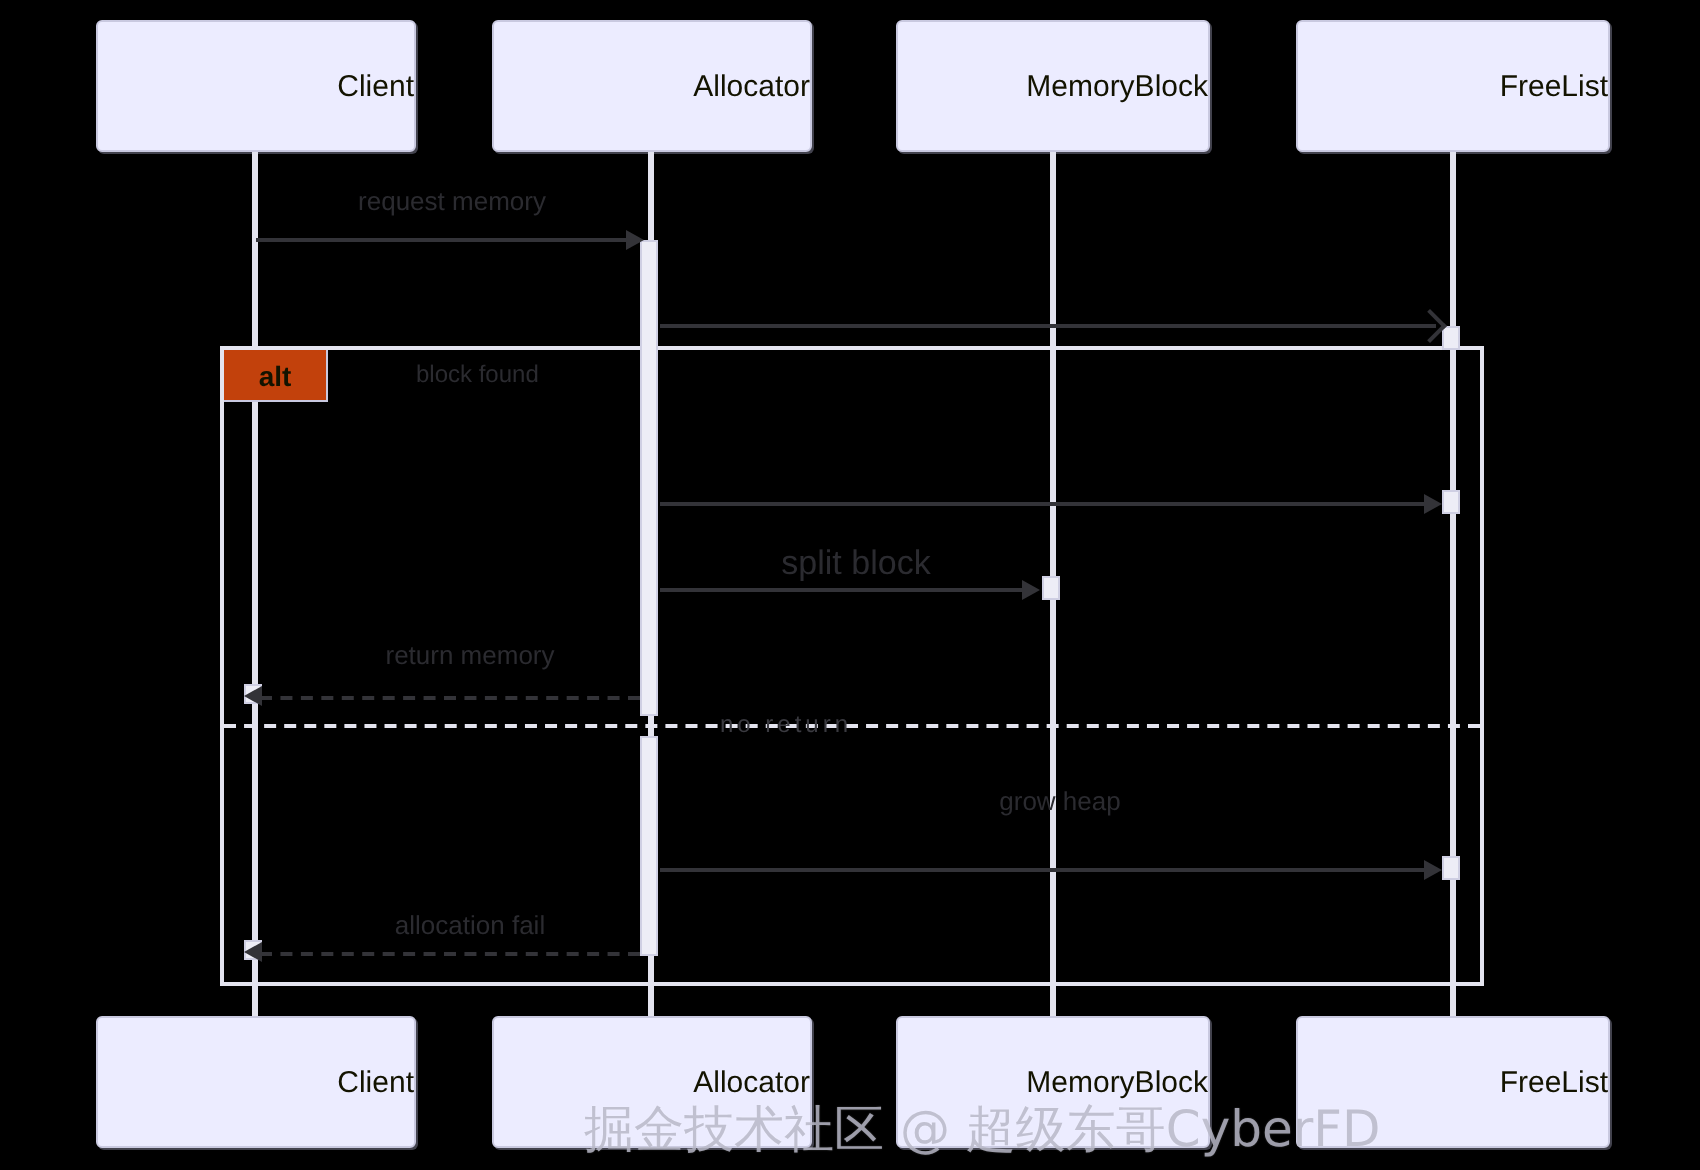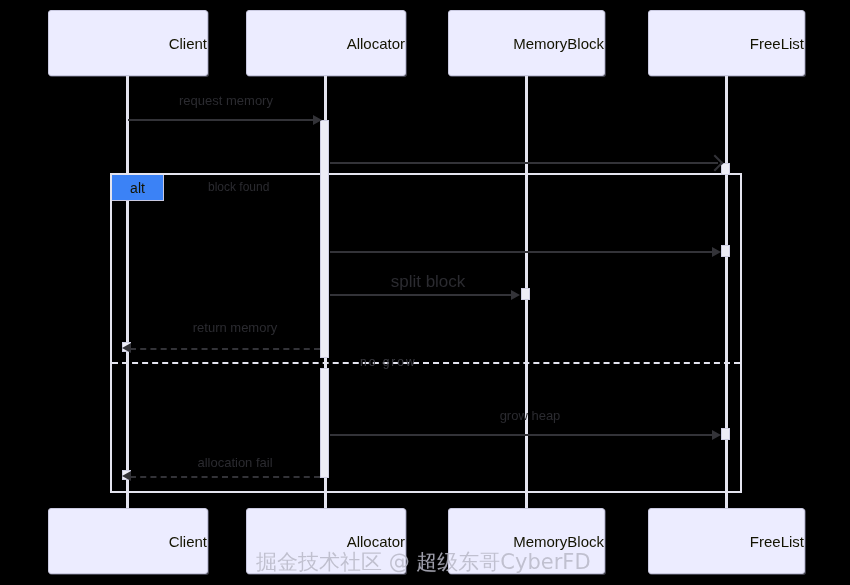--- a/index.html
+++ b/index.html
@@ -94,31 +94,32 @@
 
   
   .alt-frame {
     position: absolute;
     border: 2px solid #E4E4EF;
     box-sizing: border-box;
     background: transparent;
   }
   .alt-tab {
     position: absolute;
-    background: #3b82f6;
+    background: #c2410c;
     border: 1px solid #C9C9E0;
     box-sizing: border-box;
     color: #131300;
     font-size: 14px;
     font-family: "Liberation Sans", sans-serif;
     display: flex;
     align-items: center;
     justify-content: center;
     border-top: none;
     border-left: none;
+    font-weight: bold;
   }
   .alt-cond {
     position: absolute;
     color: #2b2b30;
     font-size: 12px;
     font-family: "Liberation Sans", sans-serif;
     white-space: nowrap;
   }
   .alt-divider {
     position: absolute;
@@ -132,25 +133,26 @@
     font-family: "Liberation Sans", sans-serif;
     white-space: nowrap;
     letter-spacing: 2px;
   }
 
   
   .watermark {
     position: absolute;
     color: #b9b9c8;
     opacity: 0.85;
-    font-size: 21px;
+    font-size: 25px;
     font-family: "DejaVu Sans", sans-serif;
     white-space: nowrap;
     pointer-events: none;
     text-shadow: 0 0 1px rgba(255,255,255,0.25);
+    margin-left: 36px;
   }
 </style>
 </head>
 <body>
 
 <div id="canvas">
 
   
   <div class="actor-box" style="left:48px; top:10px; width:160px; height:66px;">
     <span>Client</span>
@@ -178,21 +180,21 @@
   <div class="alt-frame" style="left:110px; top:173px; width:632px; height:320px;"></div>
 
   <div class="alt-tab" style="left:112px; top:175px; width:52px; height:26px;">
     <span>alt</span>
   </div>
 
   <div class="alt-cond" style="left:172px; top:180px;margin-left:36px;">block found</div>
 
   <div class="alt-divider" style="left:112px; top:362px; width:628px;"></div>
 
-  <div class="alt-else-label" style="left:360px; top:355px;">no grow</div>
+  <div class="alt-else-label" style="left:360px; top:355px;">no return</div>
 
   
   <div class="activation" style="left:320px; top:120px; height:238px;"></div>
   <div class="activation" style="left:320px; top:368px; height:110px;"></div>
   <div class="activation" style="left:721px; top:163px; height:12px;"></div>
   <div class="activation" style="left:721px; top:245px; height:12px;"></div>
   <div class="activation" style="left:521px; top:288px; height:12px;"></div>
   <div class="activation" style="left:721px; top:428px; height:12px;"></div>
   <div class="activation" style="left:122px; top:342px; height:10px;"></div>
   <div class="activation" style="left:122px; top:470px; height:10px;"></div>
@@ -214,21 +216,21 @@
   <div class="msg-label" style="left:338px; top:274px; width:180px; font-size:17px;">split block</div>
   <div class="msg-line" style="left:330px; top:294px; width:188px;"></div>
   <div class="arrow-head right" style="left:511px; top:290px;"></div>
 
    Client (return memory) ============ --&gt;
   <div class="msg-label" style="left:140px; top:320px; width:190px;">return memory</div>
   <div class="msg-line dashed" style="left:130px; top:348px; width:190px;"></div>
   <div class="arrow-head left" style="left:122px; top:343px;"></div>
 
   
-  <div class="msg-label" style="left:460px; top:408px; width:140px;">grow heap</div>
+  <div class="msg-label" style="left:460px; top:393px; width:140px;">grow heap</div>
   <div class="msg-line" style="left:330px; top:434px; width:388px;"></div>
   <div class="arrow-head right" style="left:712px; top:430px;"></div>
 
    Client (allocation fail) ========= --&gt;
   <div class="msg-label" style="left:140px; top:455px; width:190px;">allocation fail</div>
   <div class="msg-line dashed" style="left:130px; top:476px; width:190px;"></div>
   <div class="arrow-head left" style="left:122px; top:471px;"></div>
 
   
   <div class="actor-box" style="left:48px; top:508px; width:160px; height:66px;">

